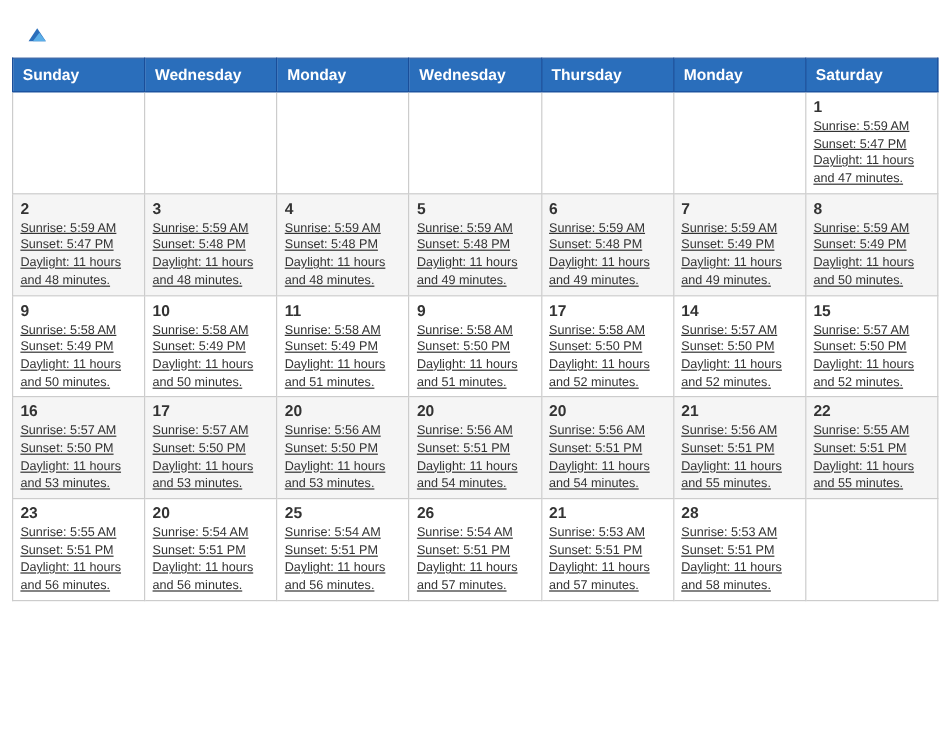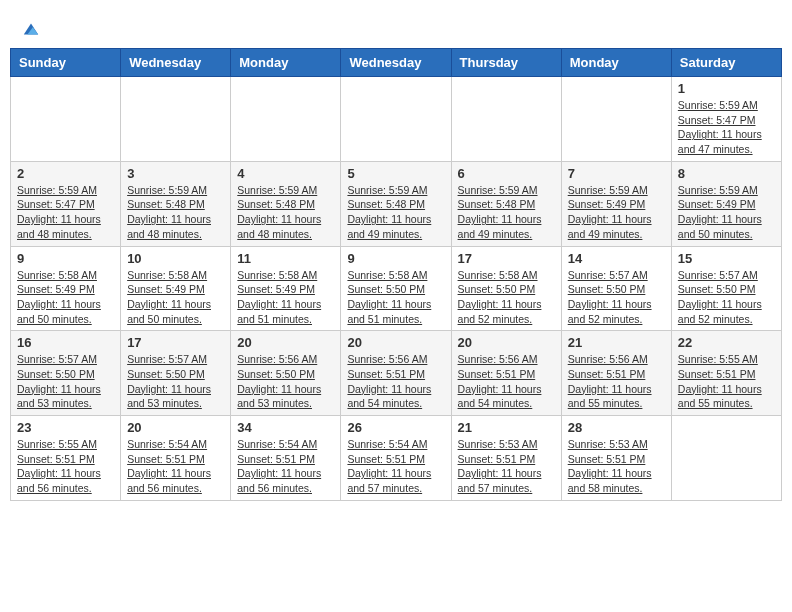--- a/index.html
+++ b/index.html
@@ -238,21 +238,21 @@
       <tr>
         <td>
           <div class="day-number">23</div>
           <div class="day-info">Sunrise: 5:55 AM<br>Sunset: 5:51 PM<br>Daylight: 11 hours<br>and 56 minutes.</div>
         </td>
         <td>
           <div class="day-number">20</div>
           <div class="day-info">Sunrise: 5:54 AM<br>Sunset: 5:51 PM<br>Daylight: 11 hours<br>and 56 minutes.</div>
         </td>
         <td>
-          <div class="day-number">34</div>
+          <div class="day-number">25</div>
           <div class="day-info">Sunrise: 5:54 AM<br>Sunset: 5:51 PM<br>Daylight: 11 hours<br>and 56 minutes.</div>
         </td>
         <td>
           <div class="day-number">26</div>
           <div class="day-info">Sunrise: 5:54 AM<br>Sunset: 5:51 PM<br>Daylight: 11 hours<br>and 57 minutes.</div>
         </td>
         <td>
           <div class="day-number">21</div>
           <div class="day-info">Sunrise: 5:53 AM<br>Sunset: 5:51 PM<br>Daylight: 11 hours<br>and 57 minutes.</div>
         </td>

